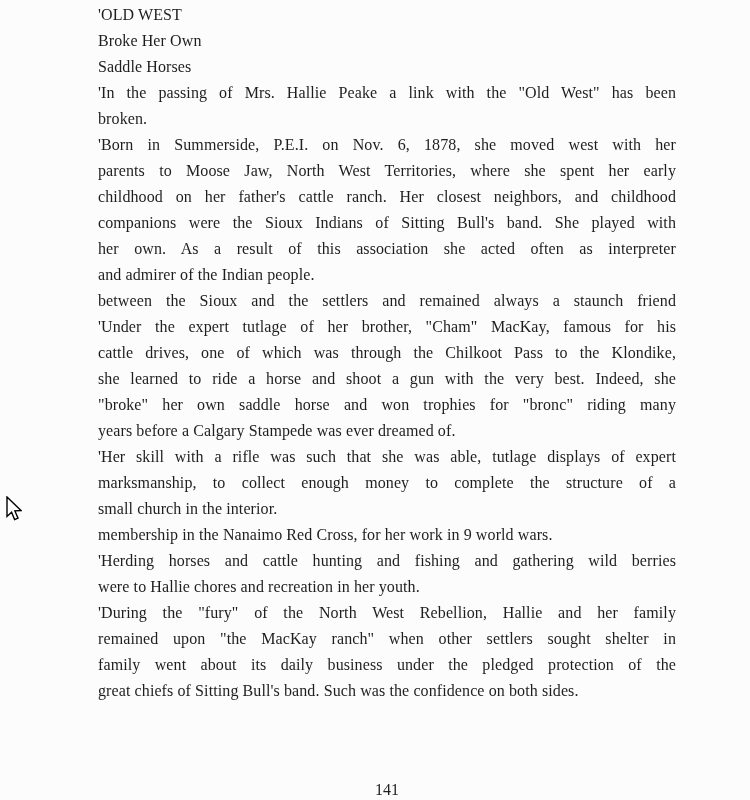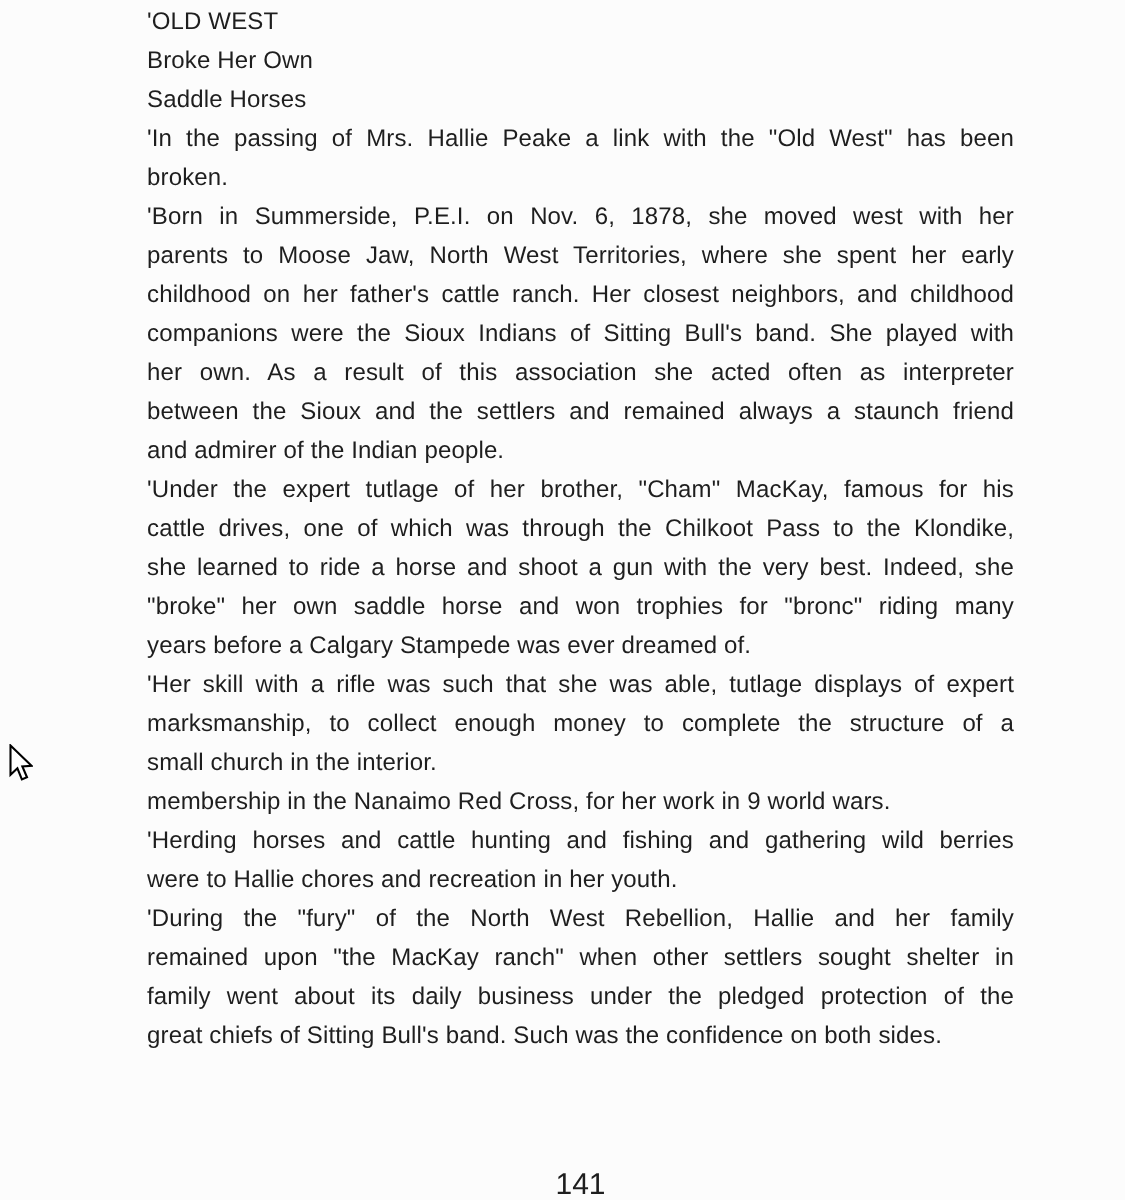--- a/index.html
+++ b/index.html
@@ -6,21 +6,21 @@
     margin: 0;
     padding: 0;
     background: #fcfcfc;
   }
   .page {
     position: relative;
     width: 750px;
     height: 800px;
     background: #fcfcfc;
     overflow: hidden;
-    font-family: Liberation Sans, sans-serif;
+    font-family: Liberation Serif, serif;
     color: #1e1e1e;
   }
   .text-column {
     position: absolute;
     left: 98px;
     top: 2px;
     width: 578px;
   }
   .line {
     height: 26px;
@@ -35,21 +35,21 @@
     text-align: justify;
     text-align-last: justify;
     -moz-text-align-last: justify;
   }
   .page-number {
     position: absolute;
     left: 98px;
     top: 780px;
     width: 578px;
     text-align: center;
-    font-size: 20px;
+    font-size: 16px;
     line-height: 20px;
     color: #1e1e1e;
   }
   .cursor {
     position: absolute;
     left: 5px;
     top: 496px;
     width: 17px;
     height: 27px;
     pointer-events: none;
@@ -63,22 +63,22 @@
       <div class="line">'OLD WEST</div>
       <div class="line">Broke Her Own</div>
       <div class="line">Saddle Horses</div>
       <div class="line justify">'In the passing of Mrs. Hallie Peake a link with the "Old West" has been</div>
       <div class="line">broken.</div>
       <div class="line justify">'Born in Summerside, P.E.I. on Nov. 6, 1878, she moved west with her</div>
       <div class="line justify">parents to Moose Jaw, North West Territories, where she spent her early</div>
       <div class="line justify">childhood on her father's cattle ranch.  Her closest neighbors, and childhood</div>
       <div class="line justify">companions were the Sioux Indians of Sitting Bull's band.   She played with</div>
       <div class="line justify">her own.  As a result of this association she acted often as interpreter</div>
+      <div class="line">and admirer of the Indian people.</div>
       <div class="line justify">between the Sioux and the settlers and remained always a staunch friend</div>
-      <div class="line">and admirer of the Indian people.</div>
       <div class="line justify">'Under the expert tutlage of her brother, "Cham" MacKay, famous for his</div>
       <div class="line justify">cattle drives, one of which was through the Chilkoot Pass to the Klondike,</div>
       <div class="line justify">she learned to ride a horse and shoot a gun with the very best.  Indeed, she</div>
       <div class="line justify">"broke" her own saddle horse and won trophies for "bronc" riding many</div>
       <div class="line">years before a Calgary Stampede was ever dreamed of.</div>
       <div class="line justify">'Her skill with a rifle was such that she was able, tutlage displays of expert</div>
       <div class="line justify">marksmanship, to collect enough money to complete the structure of a</div>
       <div class="line">small church in the interior.</div>
       <div class="line">membership in the Nanaimo Red Cross, for her work in 9 world wars.</div>
       <div class="line justify">'Herding horses and cattle hunting and fishing and gathering wild berries</div>

